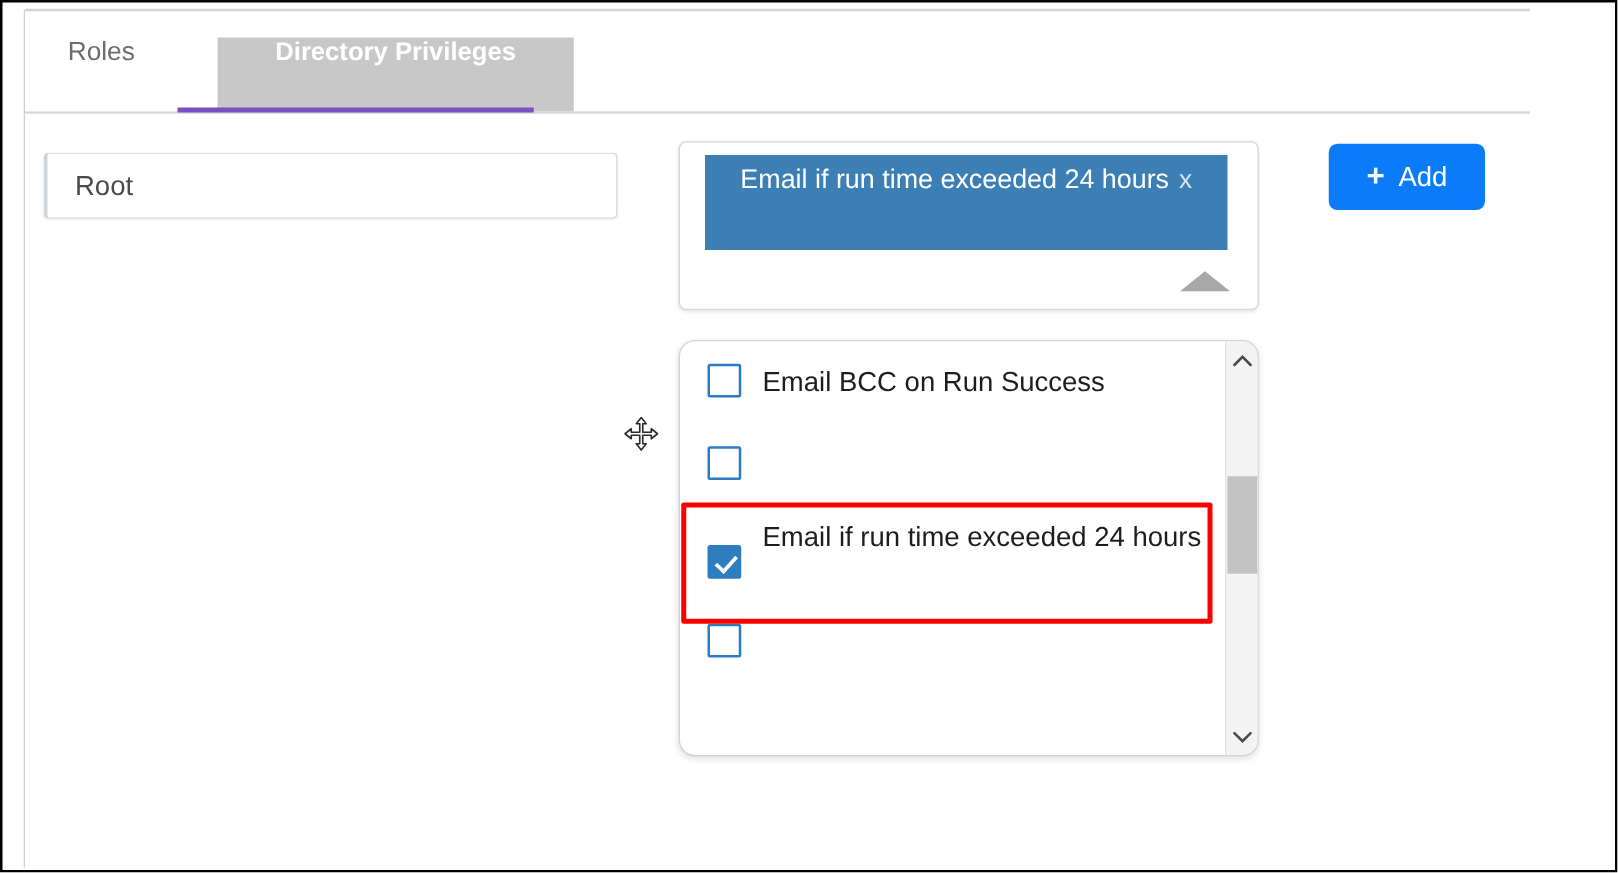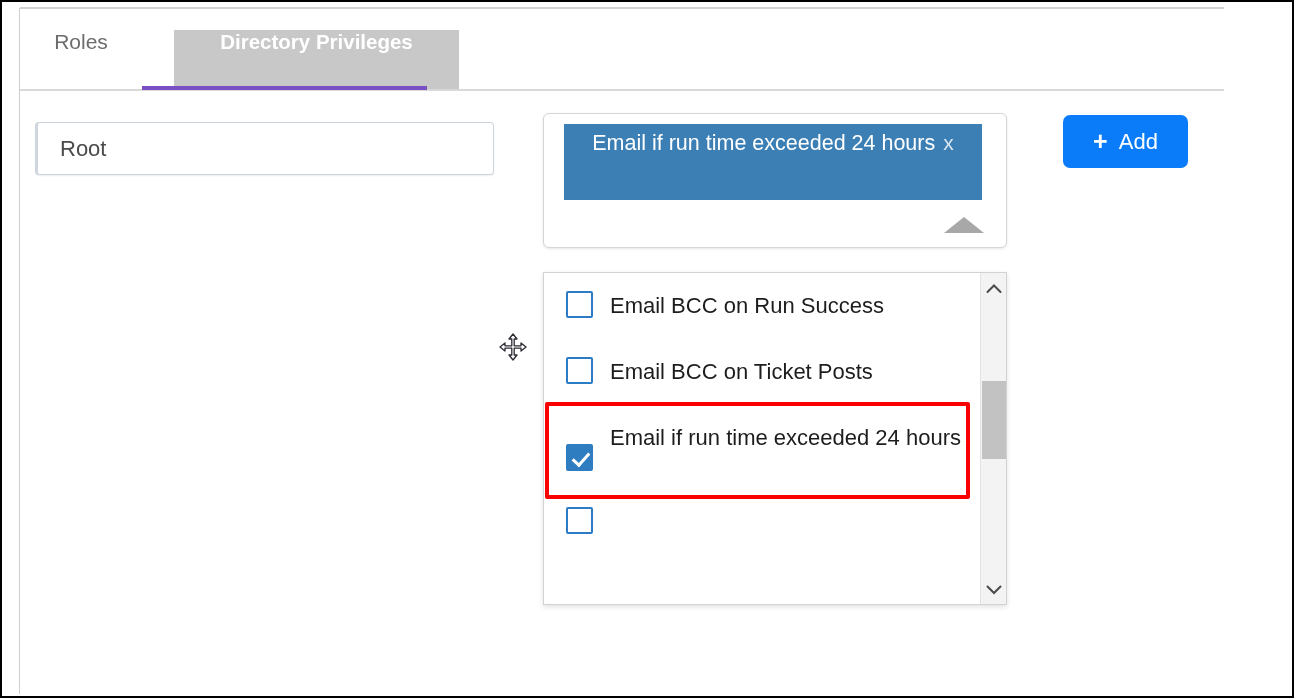--- a/index.html
+++ b/index.html
@@ -170,21 +170,21 @@
     line-height: 1;
   }
 
   
   .dropdown {
     position: absolute;
     left: 523px; top: 180px;
     width: 464px; height: 333px;
     background: #ffffff;
     border: 1px solid #d2d2d2;
-    border-radius: 0;
+    border-radius: 13px;
     box-shadow: 0 2px 5px rgba(0,0,0,0.12);
     overflow: hidden;
   }
   .dd-list {
     position: absolute;
     left: 0; top: 0;
     width: 437px; height: 333px;
     overflow: hidden;
   }
   .dd-item {
@@ -316,21 +316,20 @@
     <div class="dropdown">
       <div class="dd-list">
 
         <div class="dd-item">
           <span class="cbox"></span>
           <span class="dd-label">Email BCC on Run Success</span>
         </div>
 
         <div class="dd-item">
           <span class="cbox"></span>
-          <span class="dd-label">Email BCC on Ticket Posts</span>
         </div>
 
         <div class="dd-item two-line">
           <span class="cbox checked"></span>
           <span class="dd-label">Email if run time exceeded 24 hours</span>
         </div>
 
 
         <div class="dd-item">
           <span class="cbox"></span>

